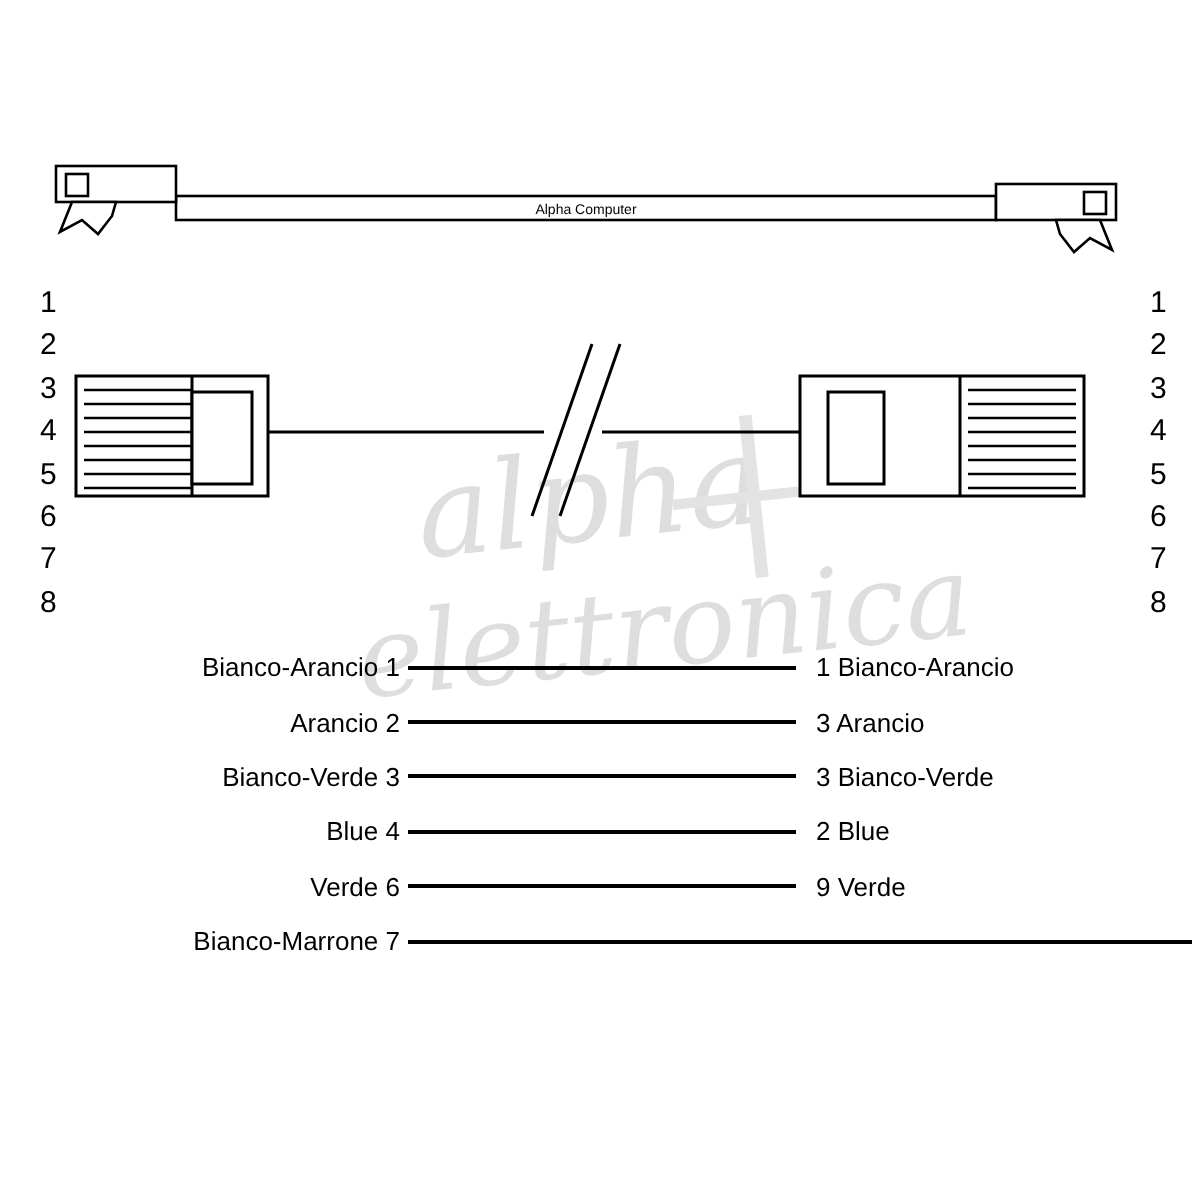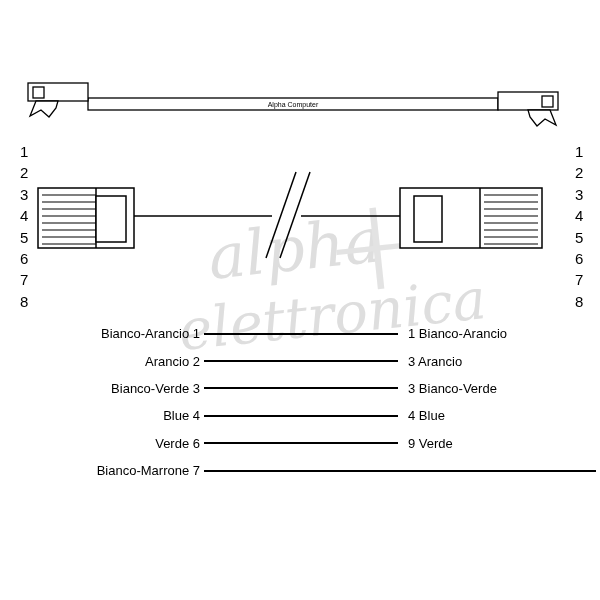--- a/index.html
+++ b/index.html
@@ -159,21 +159,21 @@
       <div class="wr">3 Arancio</div>
     </div>
     <div class="wrow">
       <div class="wl">Bianco-Verde 3</div>
       <div class="wline"></div>
       <div class="wr">3 Bianco-Verde</div>
     </div>
     <div class="wrow">
       <div class="wl">Blue 4</div>
       <div class="wline"></div>
-      <div class="wr">4 Blue</div>
+      <div class="wr">2 Blue</div>
     </div>
     <div class="wrow">
       <div class="wl">Verde 6</div>
       <div class="wline"></div>
       <div class="wr">9 Verde</div>
     </div>
     <div class="wrow">
       <div class="wl">Bianco-Marrone 7</div>
       <div class="wline"></div>
     </div>

